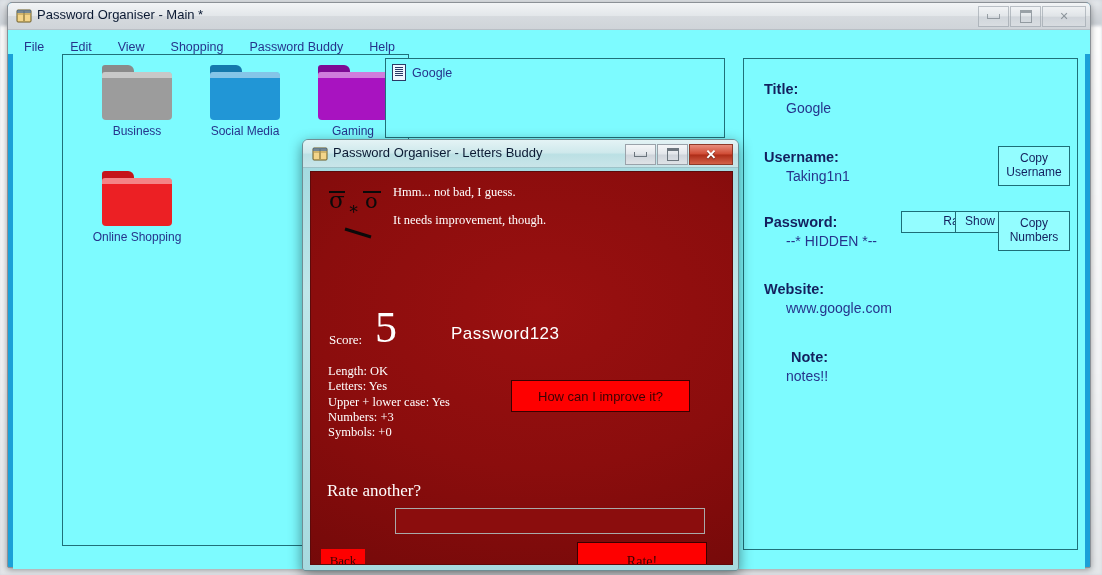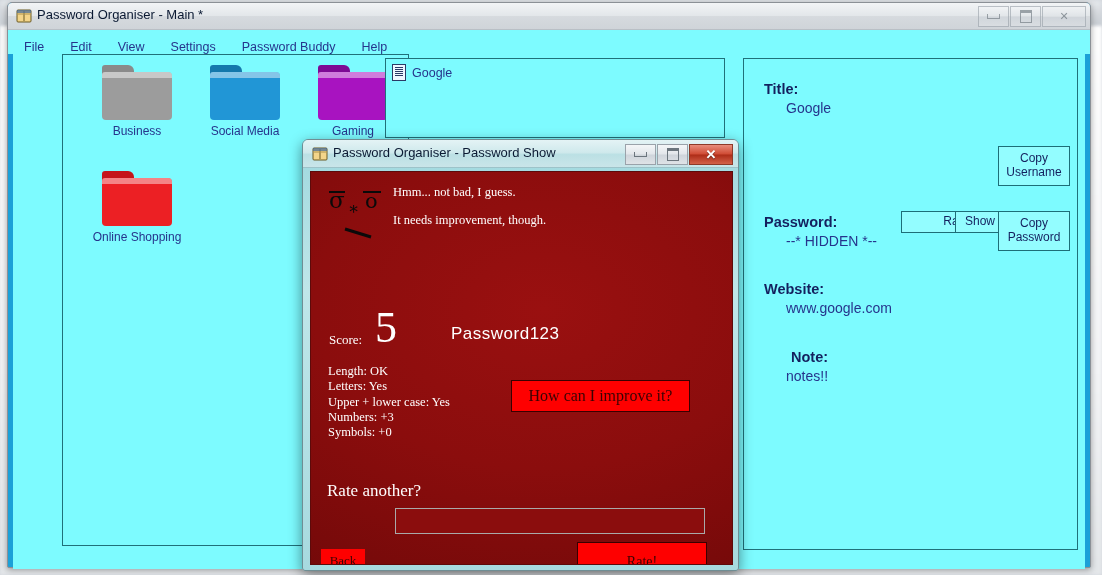--- a/index.html
+++ b/index.html
@@ -109,23 +109,23 @@
      font-family:"Liberation Serif",serif;}
   #buddy-score-label{position:absolute;left:18px;top:160px;font-size:13px;color:#fff;
      font-family:"Liberation Serif",serif;}
   #buddy-score-value{position:absolute;left:64px;top:134px;font-size:44px;color:#fff;
      font-family:"Liberation Serif",serif;line-height:1;}
   #buddy-pwd{position:absolute;left:140px;top:152px;font-size:17px;color:#fff;
      font-family:Liberation Sans, sans-serif;letter-spacing:.5px;}
   #buddy-criteria{position:absolute;left:17px;top:192px;}
   .crit{font-size:12.5px;color:#fff;font-family:"Liberation Serif",serif;line-height:15.3px;}
   #improve-btn{position:absolute;left:200px;top:208px;width:177px;height:30px;
-     background:#fe0000;border:1px solid #3a0000;color:#3a0303;font-size:16px;
+     background:#fe0000;border:1px solid #3a0000;color:#3a0303;font-size:13px;
      display:flex;align-items:center;justify-content:center;
-     font-family:Liberation Serif, serif;cursor:default;}
+     font-family:Liberation Sans, sans-serif;cursor:default;}
   #rate-another{position:absolute;left:16px;top:309px;font-size:17px;color:#fff;
      font-family:"Liberation Serif",serif;}
   #rate-input{position:absolute;left:84px;top:336px;width:310px;height:26px;
      background:#8b0d0d;border:1px solid #a9a9a9;color:#fff;font-size:13px;
      padding:0 5px;box-sizing:border-box;outline:none;font-family:"Liberation Sans",sans-serif;}
   #back-btn{position:absolute;left:10px;top:377px;width:44px;height:24px;background:#fe0000;
      border:none;color:#3a0303;font-size:13px;display:flex;align-items:center;
      justify-content:center;font-family:"Liberation Serif",serif;cursor:default;}
   #rate-btn{position:absolute;left:266px;top:370px;width:128px;height:38px;background:#fe0000;
      border:1px solid #3a0000;color:#3a0303;font-size:14px;display:flex;align-items:center;
@@ -165,21 +165,21 @@
       <div class="winbtn close inactive">
         <span class="glyph">✕</span>
       </div>
     </div>
   </div>
 
   <div id="menubar">
     <span class="menu-item">File</span>
     <span class="menu-item">Edit</span>
     <span class="menu-item">View</span>
-    <span class="menu-item">Settings</span>
+    <span class="menu-item">Shopping</span>
     <span class="menu-item">Password Buddy</span>
     <span class="menu-item">Help</span>
   </div>
 
   <div id="client">
 
     <div class="panel" id="folders-panel">
 
       <div class="folder-item" style="left:20px;top:10px;">
         <div class="folder-glyph">
@@ -226,34 +226,38 @@
       </div>
     </div>
 
     <div class="panel" id="detail-panel">
 
       <div class="field" style="top:22px;">
         <div class="field-label">Title:</div>
         <div class="field-value">Google</div>
       </div>
 
+      <div class="field" style="top:90px;">
+        <div class="field-label">Username:</div>
+        <div class="field-value">Taking1n1</div>
+      </div>
       <div class="mini-btn" style="left:254px;top:87px;width:70px;height:38px;flex-direction:column;">
         <span>Copy</span>
         <span>Username</span>
       </div>
 
       <div class="field" style="top:155px;">
         <div class="field-label">Password:</div>
         <div class="field-value">--* HIDDEN *--</div>
       </div>
       <div class="mini-btn" style="left:157px;top:152px;width:48px;height:20px;padding-left:30px;">Rate</div>
       <div class="mini-btn" style="left:211px;top:152px;width:48px;height:20px;">Show</div>
       <div class="mini-btn" style="left:254px;top:152px;width:70px;height:38px;flex-direction:column;">
         <span>Copy</span>
-        <span>Password</span>
+        <span>Numbers</span>
       </div>
 
       <div class="field" style="top:222px;">
         <div class="field-label">Website:</div>
         <div class="field-value">www.google.com</div>
       </div>
 
       <div class="field" style="top:290px;text-align:right;">
         <div class="field-label">Note:</div>
         <div class="field-value">notes!!</div>
@@ -267,21 +271,21 @@
 
   <div id="buddy-titlebar">
     <span id="buddy-title-icon">
       <svg width="16" height="16" viewBox="0 0 16 16">
         <rect x="1" y="2" width="14" height="12" rx="1" fill="#f3d58a" stroke="#6b5a22" stroke-width="1"></rect>
         <path d="M8 3 L8 13" stroke="#6b5a22" stroke-width="1"></path>
         <path d="M2 4 L7 4 M2 6 L7 6 M9 4 L14 4 M9 6 L14 6" stroke="#9b8440" stroke-width="0.8"></path>
         <rect x="1" y="2" width="14" height="3" fill="#2a63b5" opacity="0.55"></rect>
       </svg>
     </span>
-    <span id="buddy-title-text">Password Organiser - Password Show</span>
+    <span id="buddy-title-text">Password Organiser - Letters Buddy</span>
     <div class="buddy-winbtns">
       <div class="winbtn">
           <i class="mini"></i>
         </div>
       <div class="winbtn">
           <i class="maxi"></i>
         </div>
       <div class="winbtn close active">
         <span class="glyph">✕</span>
       </div>

